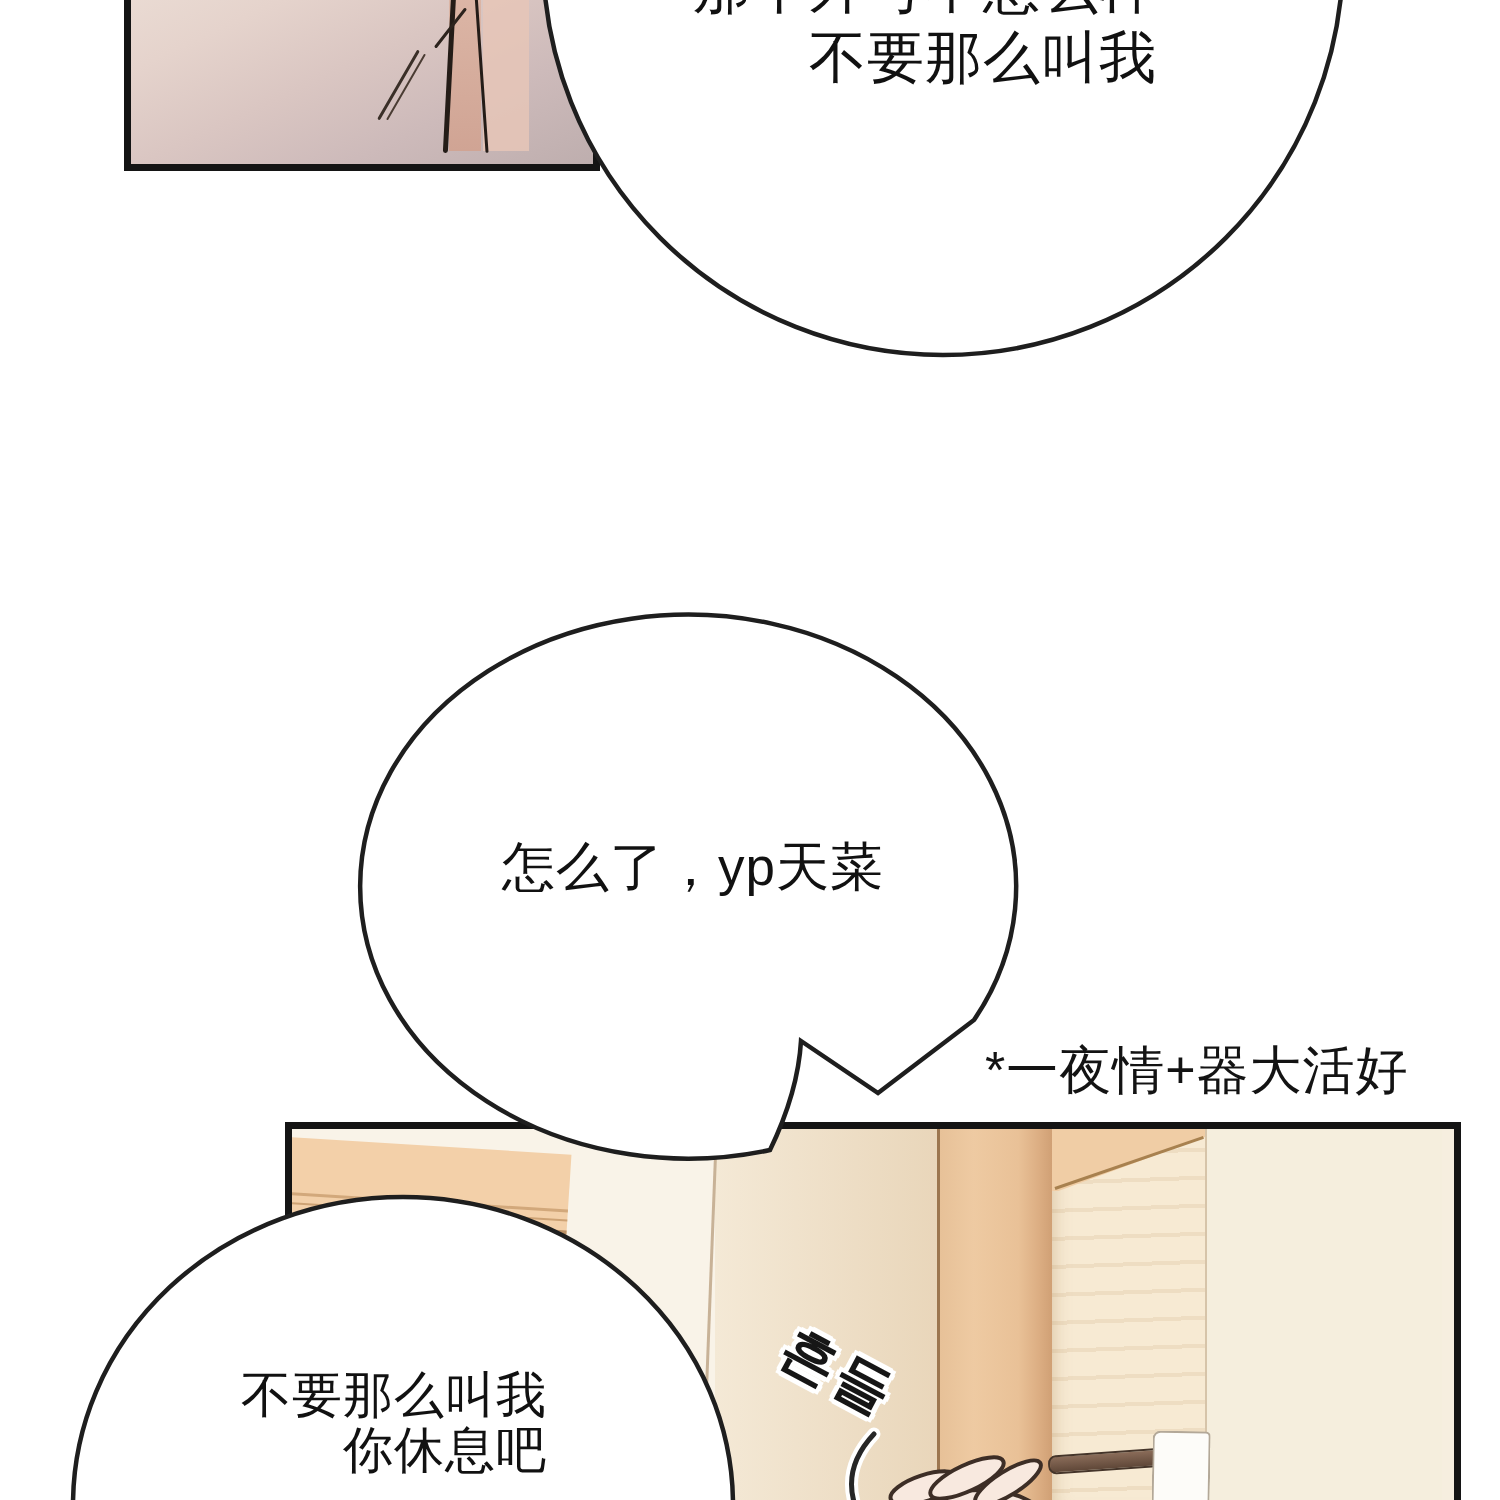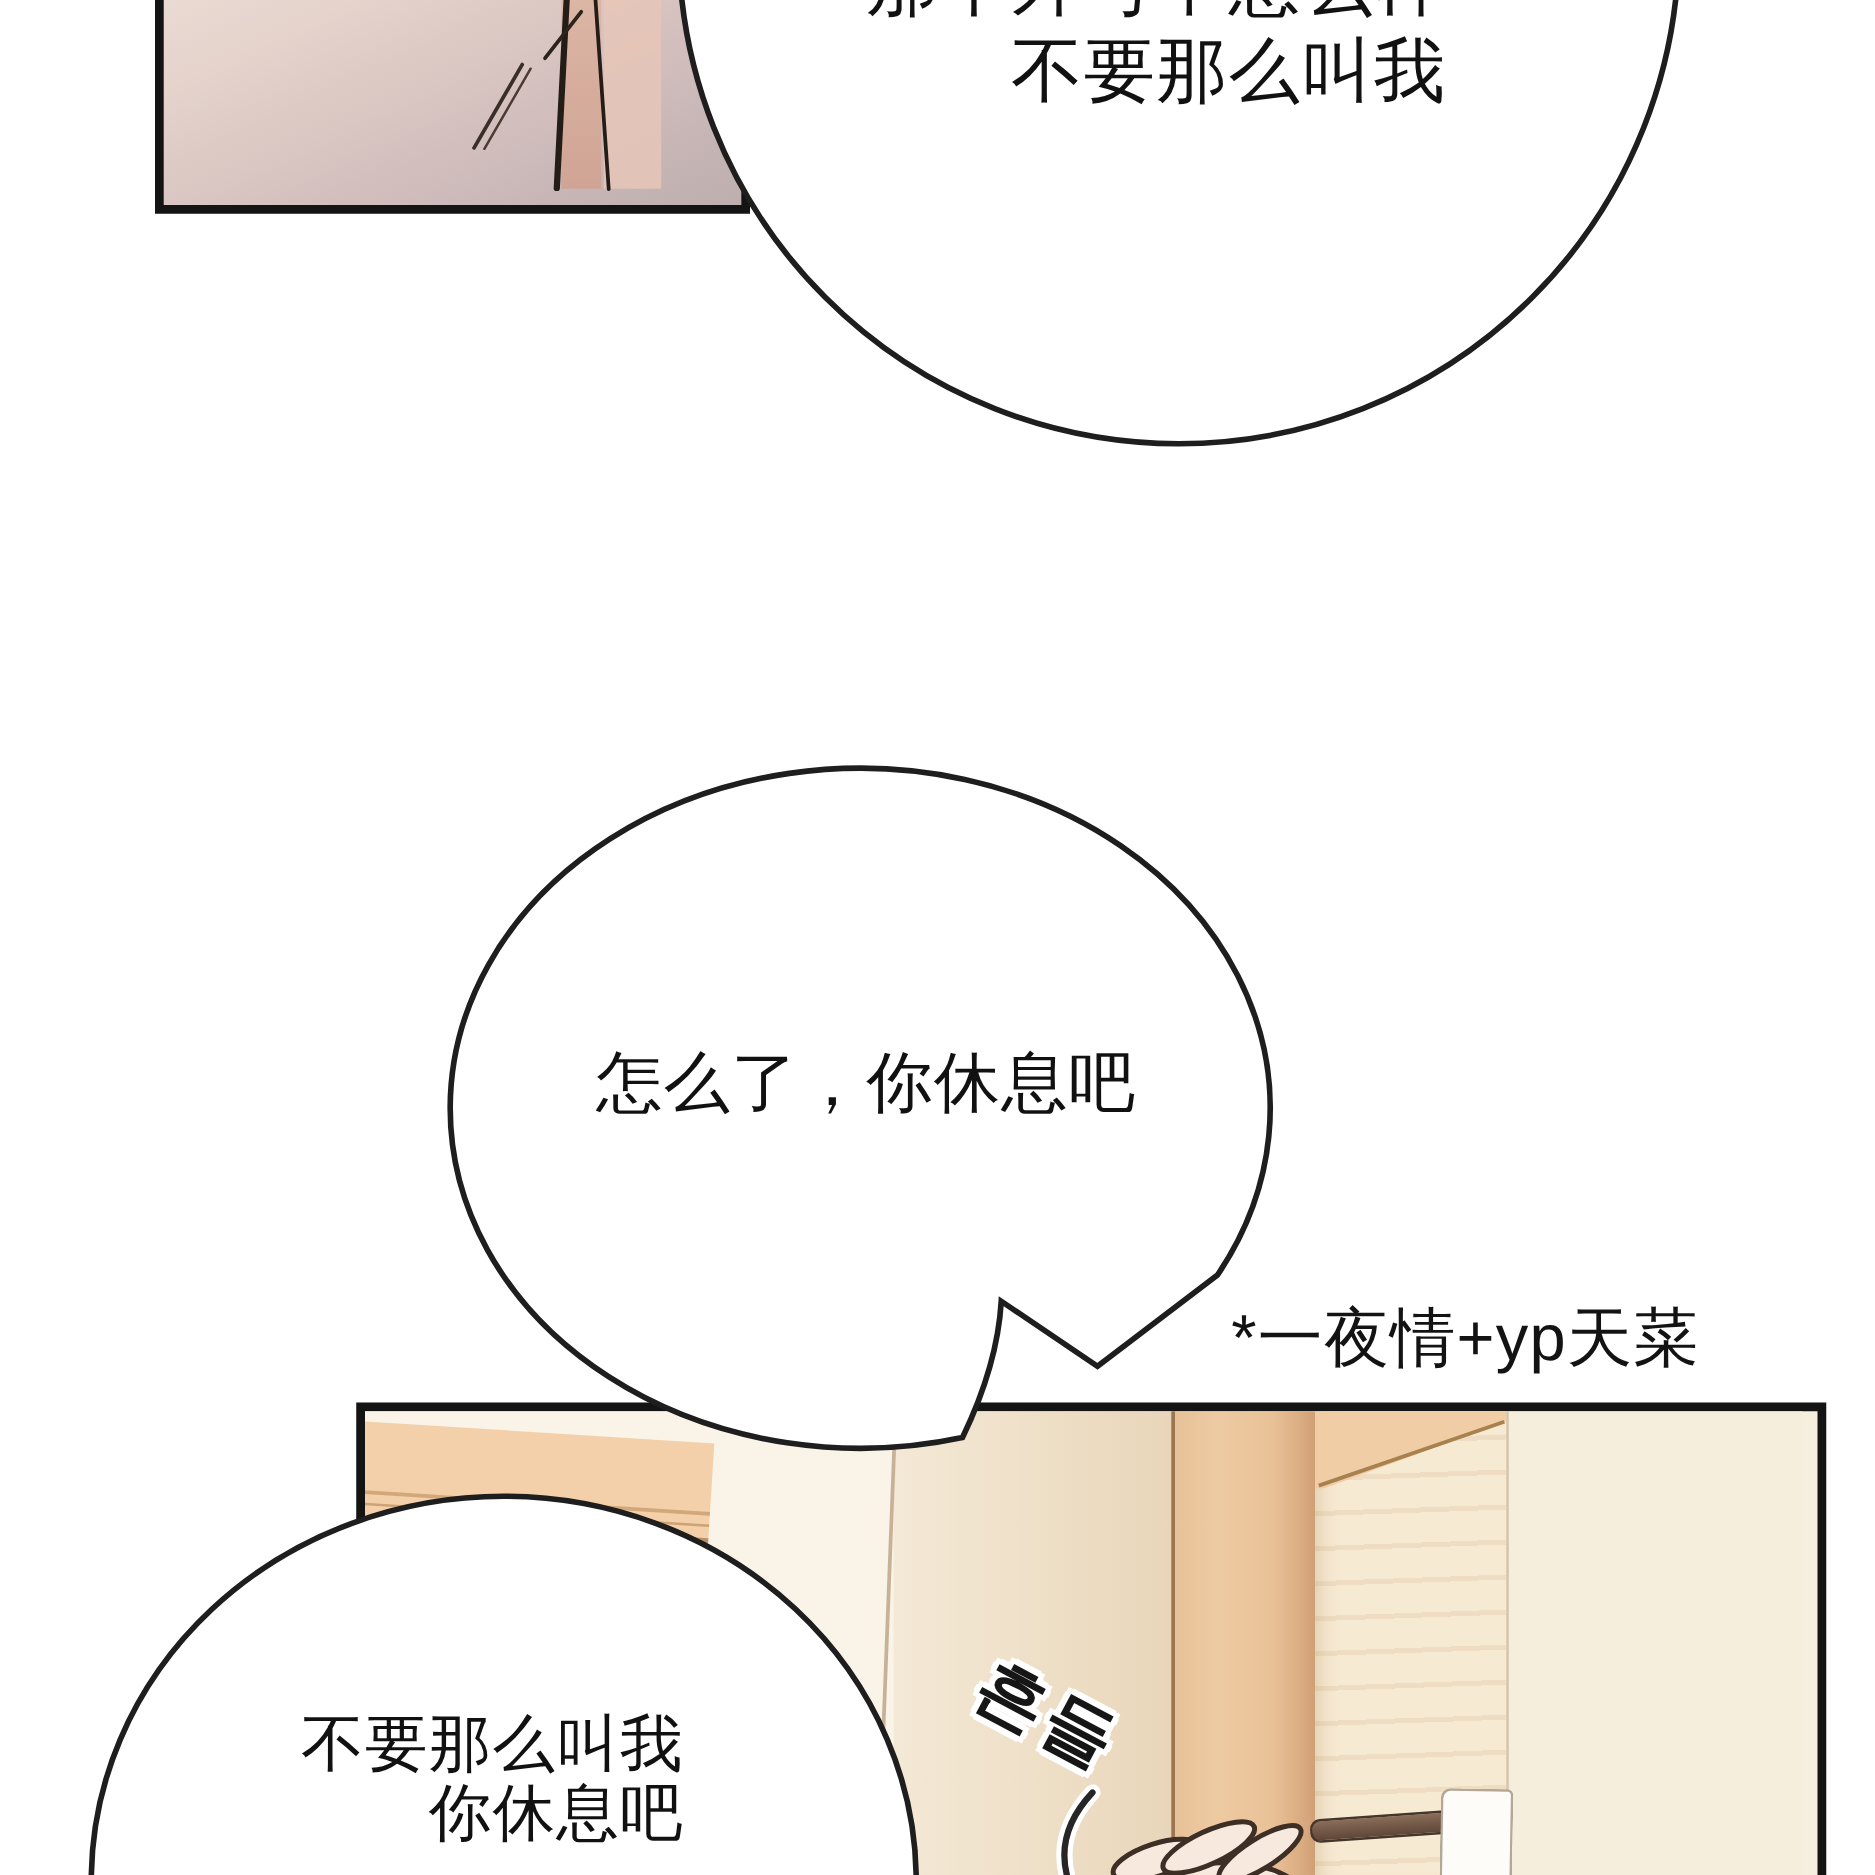--- a/index.html
+++ b/index.html
@@ -94,23 +94,23 @@
     <ellipse cx="1008" cy="1483" rx="38" ry="12" transform="rotate(-32 1008 1483)"></ellipse>
   </g>
 </svg>
 
 <div id="top-bubble-text" class="bubble-text" style="left:925px;top:-48px;">
   <div>那个外号不怎么样</div>
   <div>不要那么叫我</div>
 </div>
 
 <div id="middle-bubble-text" class="bubble-text" style="left:693px;top:830px;">
-  <div>怎么了，你休息吧</div>
+  <div>怎么了，yp天菜</div>
 </div>
 
 <div id="bottom-bubble-text" class="bubble-text" style="left:394px;top:1368px;">
   <div>不要那么叫我</div>
   <div>你休息吧</div>
 </div>
 
-<div id="annotation">*一夜情+yp天菜</div>
+<div id="annotation">*一夜情+器大活好</div>
 
 <div id="sfx">흔들</div>
 
 </body></html>

